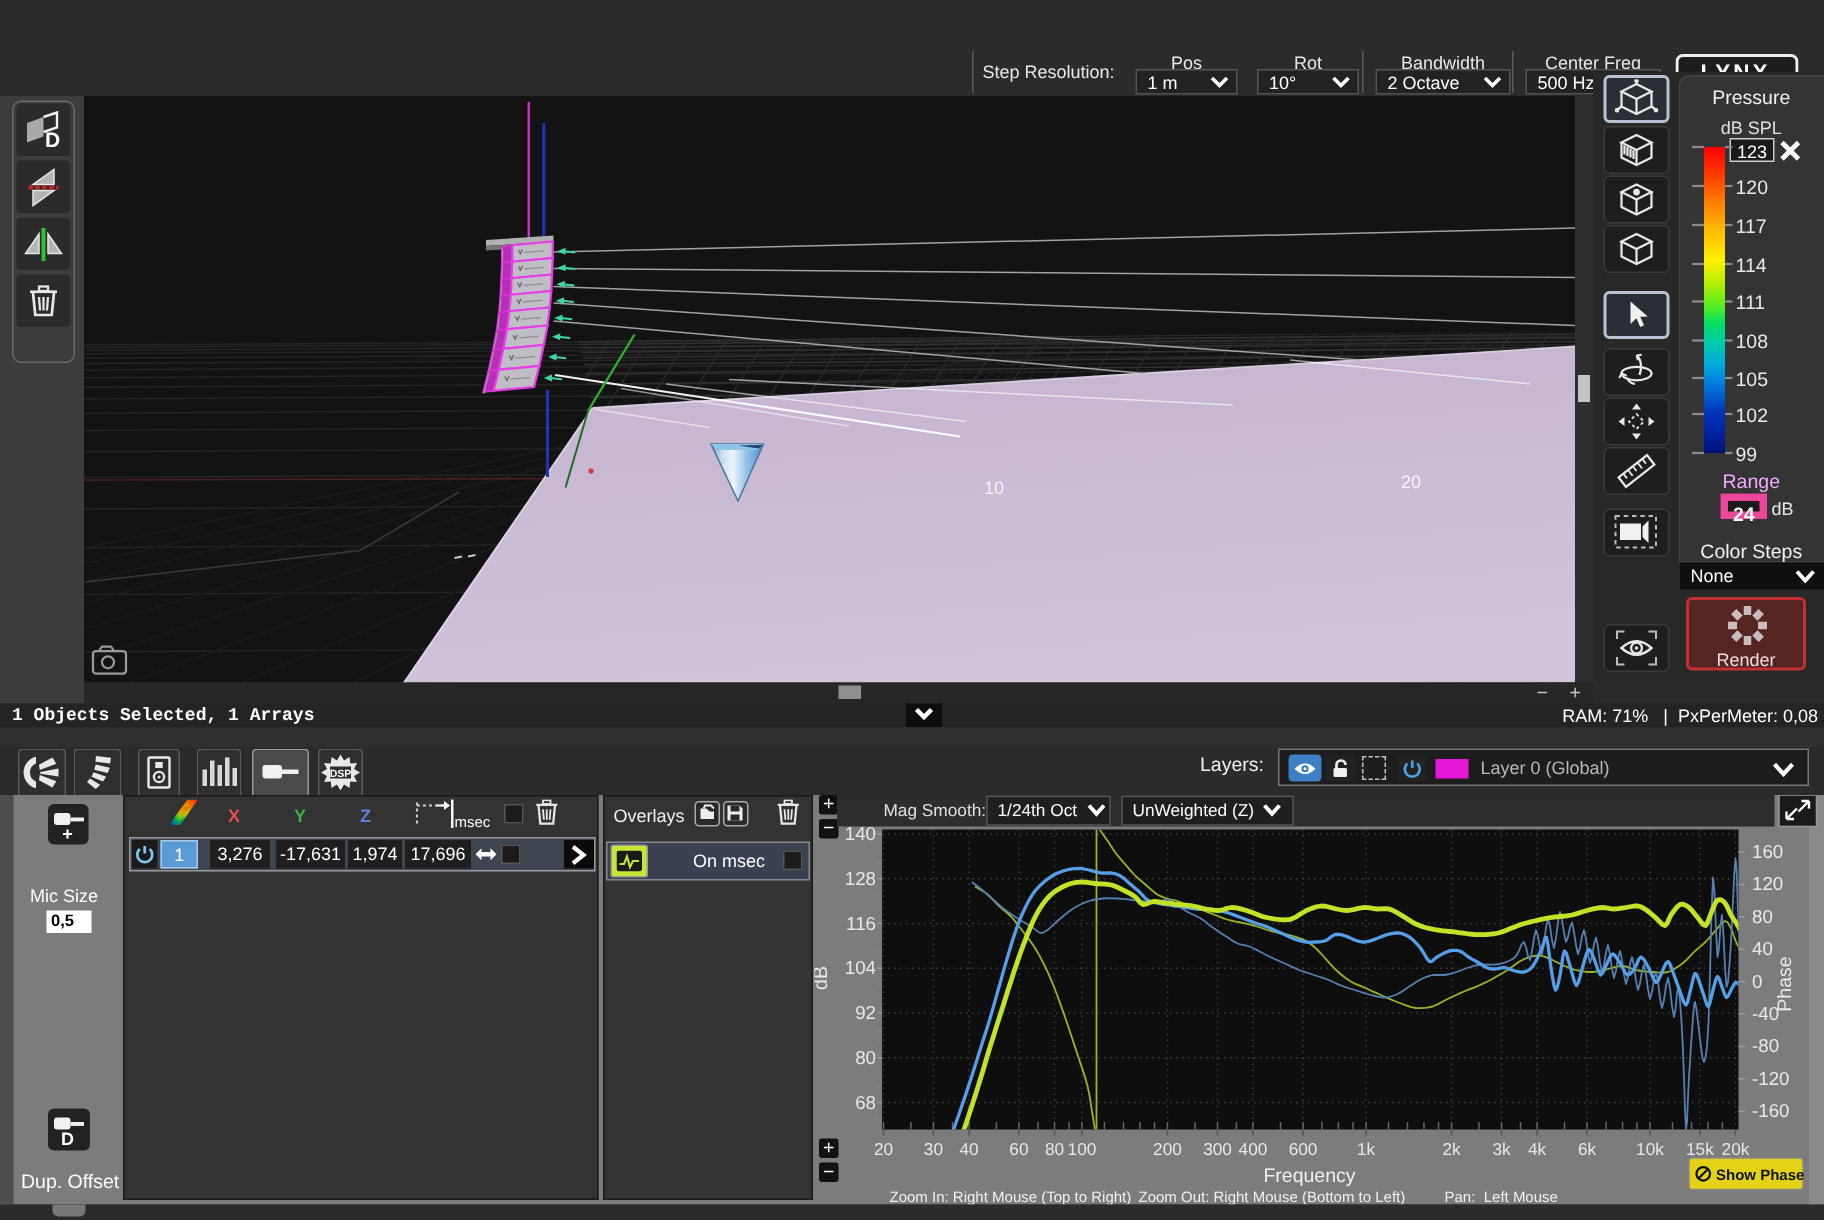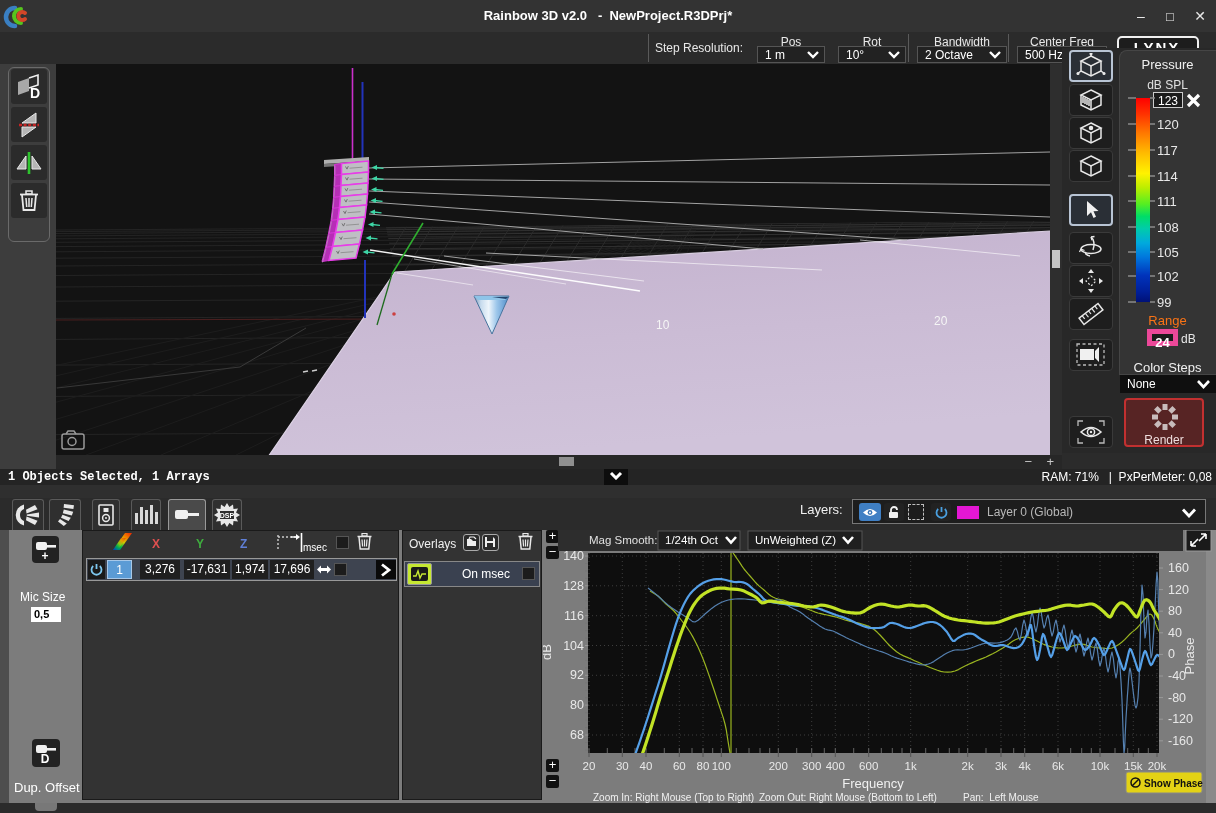--- a/index.html
+++ b/index.html
@@ -34,33 +34,20 @@
   .chart-wrap { position:absolute; left:543px; top:0; width:663px; height:273px; }
   .pm { position:absolute; left:3px; width:13px; height:13px; background:#111; color:#fff; font-size:13px; line-height:11px; text-align:center; border-radius:2px; }
   .darkpanel { position:absolute; background:#333333; }
   .cell { position:absolute; background:#1f1f1f; color:#fff; font-size:12px; text-align:center; }
   .chk { position:absolute; width:11px; height:11px; background:#1c1c1c; border:1px solid #555; }
 </style>
 </head>
 <body>
 <div id="app">
 
-  <div class="abs titlebar">
-    <svg class="abs" style="left:3px;top:5px" width="26" height="24" viewBox="0 0 26 24">
-      <path d="M 12 3 A 9 9 0 1 0 12 21" fill="none" stroke="#3a7fc2" stroke-width="4.5" stroke-linecap="round"></path>
-      <path d="M 16 5 A 7 7 0 1 0 16 19" fill="none" stroke="#57c41e" stroke-width="4" stroke-linecap="round" transform="translate(2,-1)"></path>
-      <path d="M 19 9 A 4 4 0 1 0 19 15" fill="none" stroke="#d44628" stroke-width="4" stroke-linecap="round" transform="translate(3,-1)"></path>
-    </svg>
-    <div class="abs title-text">Rainbow 3D v2.0&nbsp;&nbsp; -&nbsp;&nbsp;NewProject.R3DPrj*</div>
-    <div class="abs winbtns">
-      <div style="width:30px;text-align:center;font-size:14px">–</div>
-      <div style="width:28px;text-align:center;font-size:13px">□</div>
-      <div style="width:32px;text-align:center;font-size:14px">✕</div>
-    </div>
-  </div>
 
   <div class="abs mlabel" style="left:655px;top:41px;width:110px;text-align:left;font-size:12px">Step Resolution:</div>
   <div class="abs mlabel" style="left:757px;top:35px;width:68px">Pos</div>
   <div class="dropd" style="left:757px;top:46px;width:68px">
       <span class="tx">1 m</span>
       <svg width="14" height="8" style="margin-right:4px">
         <path d="M2 1 L7 6 L12 1" fill="none" stroke="#fff" stroke-width="2.4"></path>
       </svg>
     </div>
   <div class="abs mlabel" style="left:838px;top:35px;width:68px">Rot</div>
@@ -892,21 +879,21 @@
         </g>
       </svg>
       <div class="abs" style="left:95px;top:69px;color:#e8e8e8;font-size:13px">120</div>
       <div class="abs" style="left:95px;top:95px;color:#e8e8e8;font-size:13px">117</div>
       <div class="abs" style="left:95px;top:121px;color:#e8e8e8;font-size:13px">114</div>
       <div class="abs" style="left:95px;top:146px;color:#e8e8e8;font-size:13px">111</div>
       <div class="abs" style="left:95px;top:172px;color:#e8e8e8;font-size:13px">108</div>
       <div class="abs" style="left:95px;top:197px;color:#e8e8e8;font-size:13px">105</div>
       <div class="abs" style="left:95px;top:221px;color:#e8e8e8;font-size:13px">102</div>
       <div class="abs" style="left:95px;top:247px;color:#e8e8e8;font-size:13px">99</div>
-      <div class="abs" style="left:57px;top:265px;width:97px;text-align:center;color:#f97316;font-size:13px">Range</div>
+      <div class="abs" style="left:57px;top:265px;width:97px;text-align:center;color:#f0abfc;font-size:13px">Range</div>
       <div class="abs" style="left:85px;top:281px;width:31px;height:17px;background:#1b1b1b;border:5px solid #ec4899;color:#fff;font-size:13px;font-weight:bold;text-align:center;line-height:17px">24</div>
       <div class="abs" style="left:119px;top:284px;color:#e8e8e8;font-size:12px">dB</div>
       <div class="abs" style="left:57px;top:312px;width:97px;text-align:center;color:#f0f0f0;font-size:13px">Color Steps</div>
       <div class="abs" style="left:58px;top:327px;width:96px;height:18px;background:#0f0f0f;color:#fff;font-size:12px;line-height:18px;padding-left:7px">None
 <svg style="position:absolute;right:5px;top:5px" width="15" height="9">
           <path d="M2 1 L7.5 7 L13 1" fill="none" stroke="#fff" stroke-width="2.6"></path>
         </svg></div>
       <div class="abs" style="left:62px;top:350px;width:80px;height:49px;background:#572424;border:2px solid #c23030;border-radius:4px">
 <svg style="position:absolute;left:25px;top:3px" width="28" height="28" viewBox="0 0 28 28">
           <line x1="21.00" y1="14.00" x2="27.00" y2="14.00" stroke="#c8bcbc" stroke-width="5"></line>

